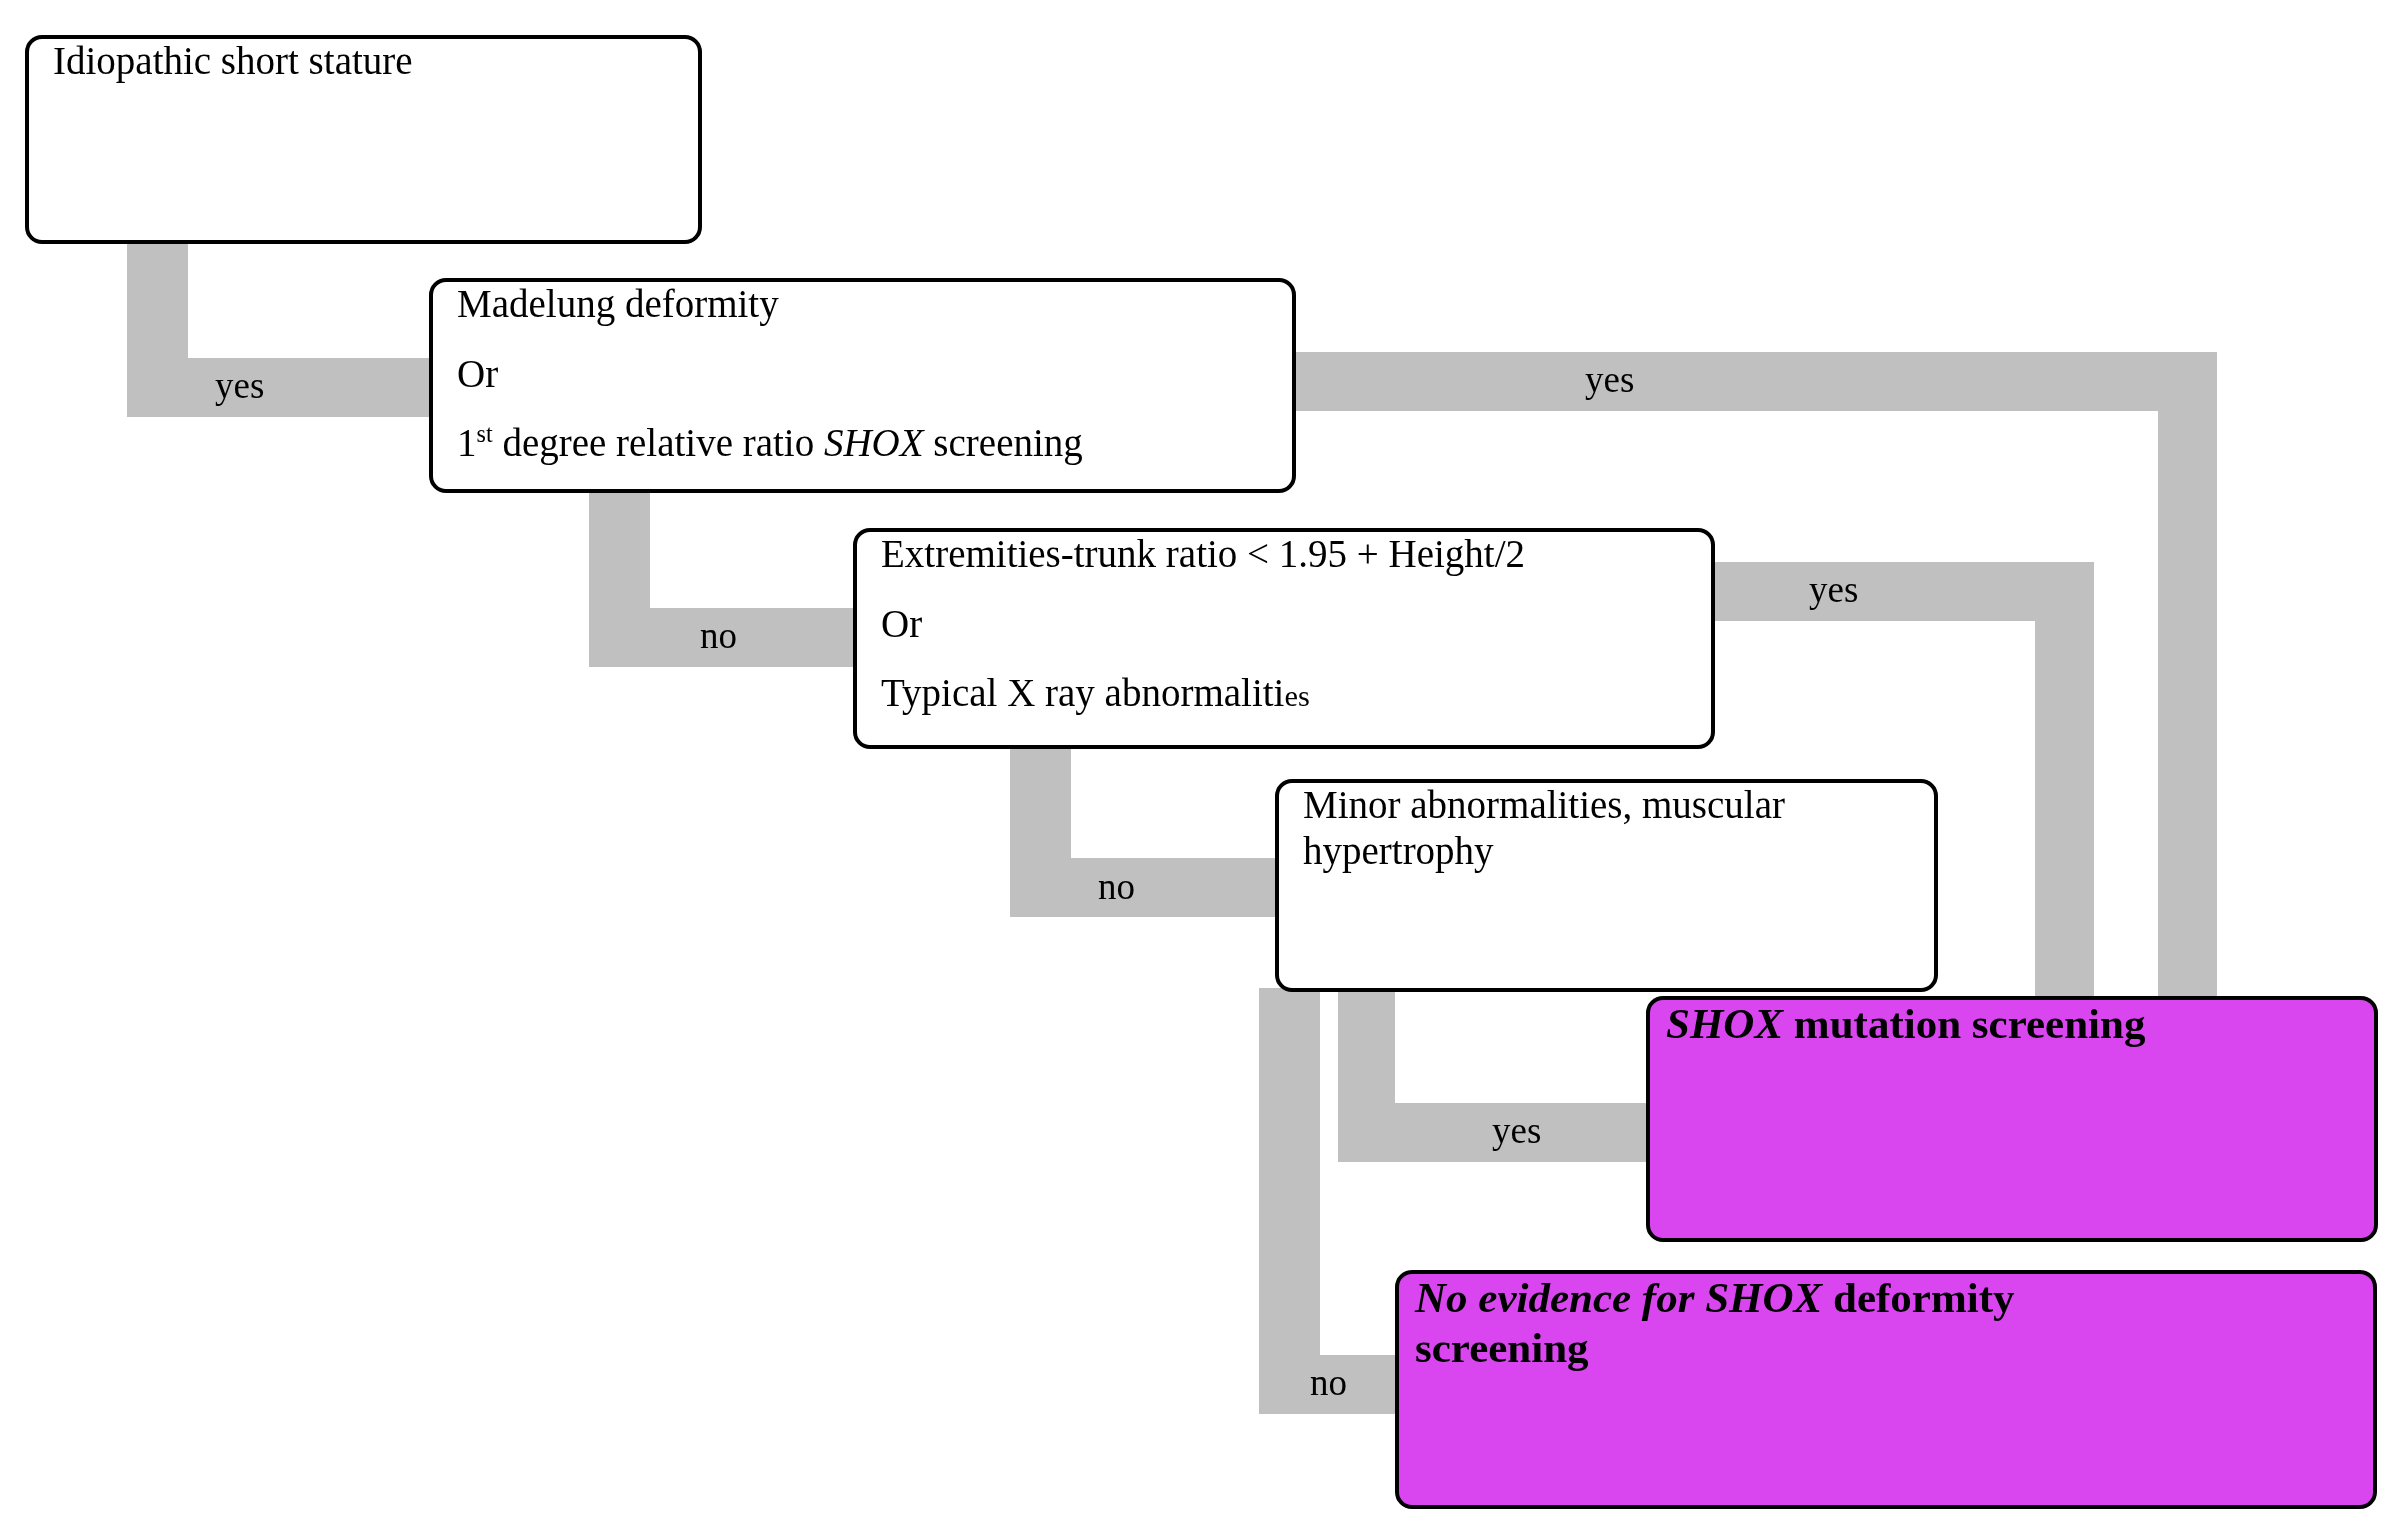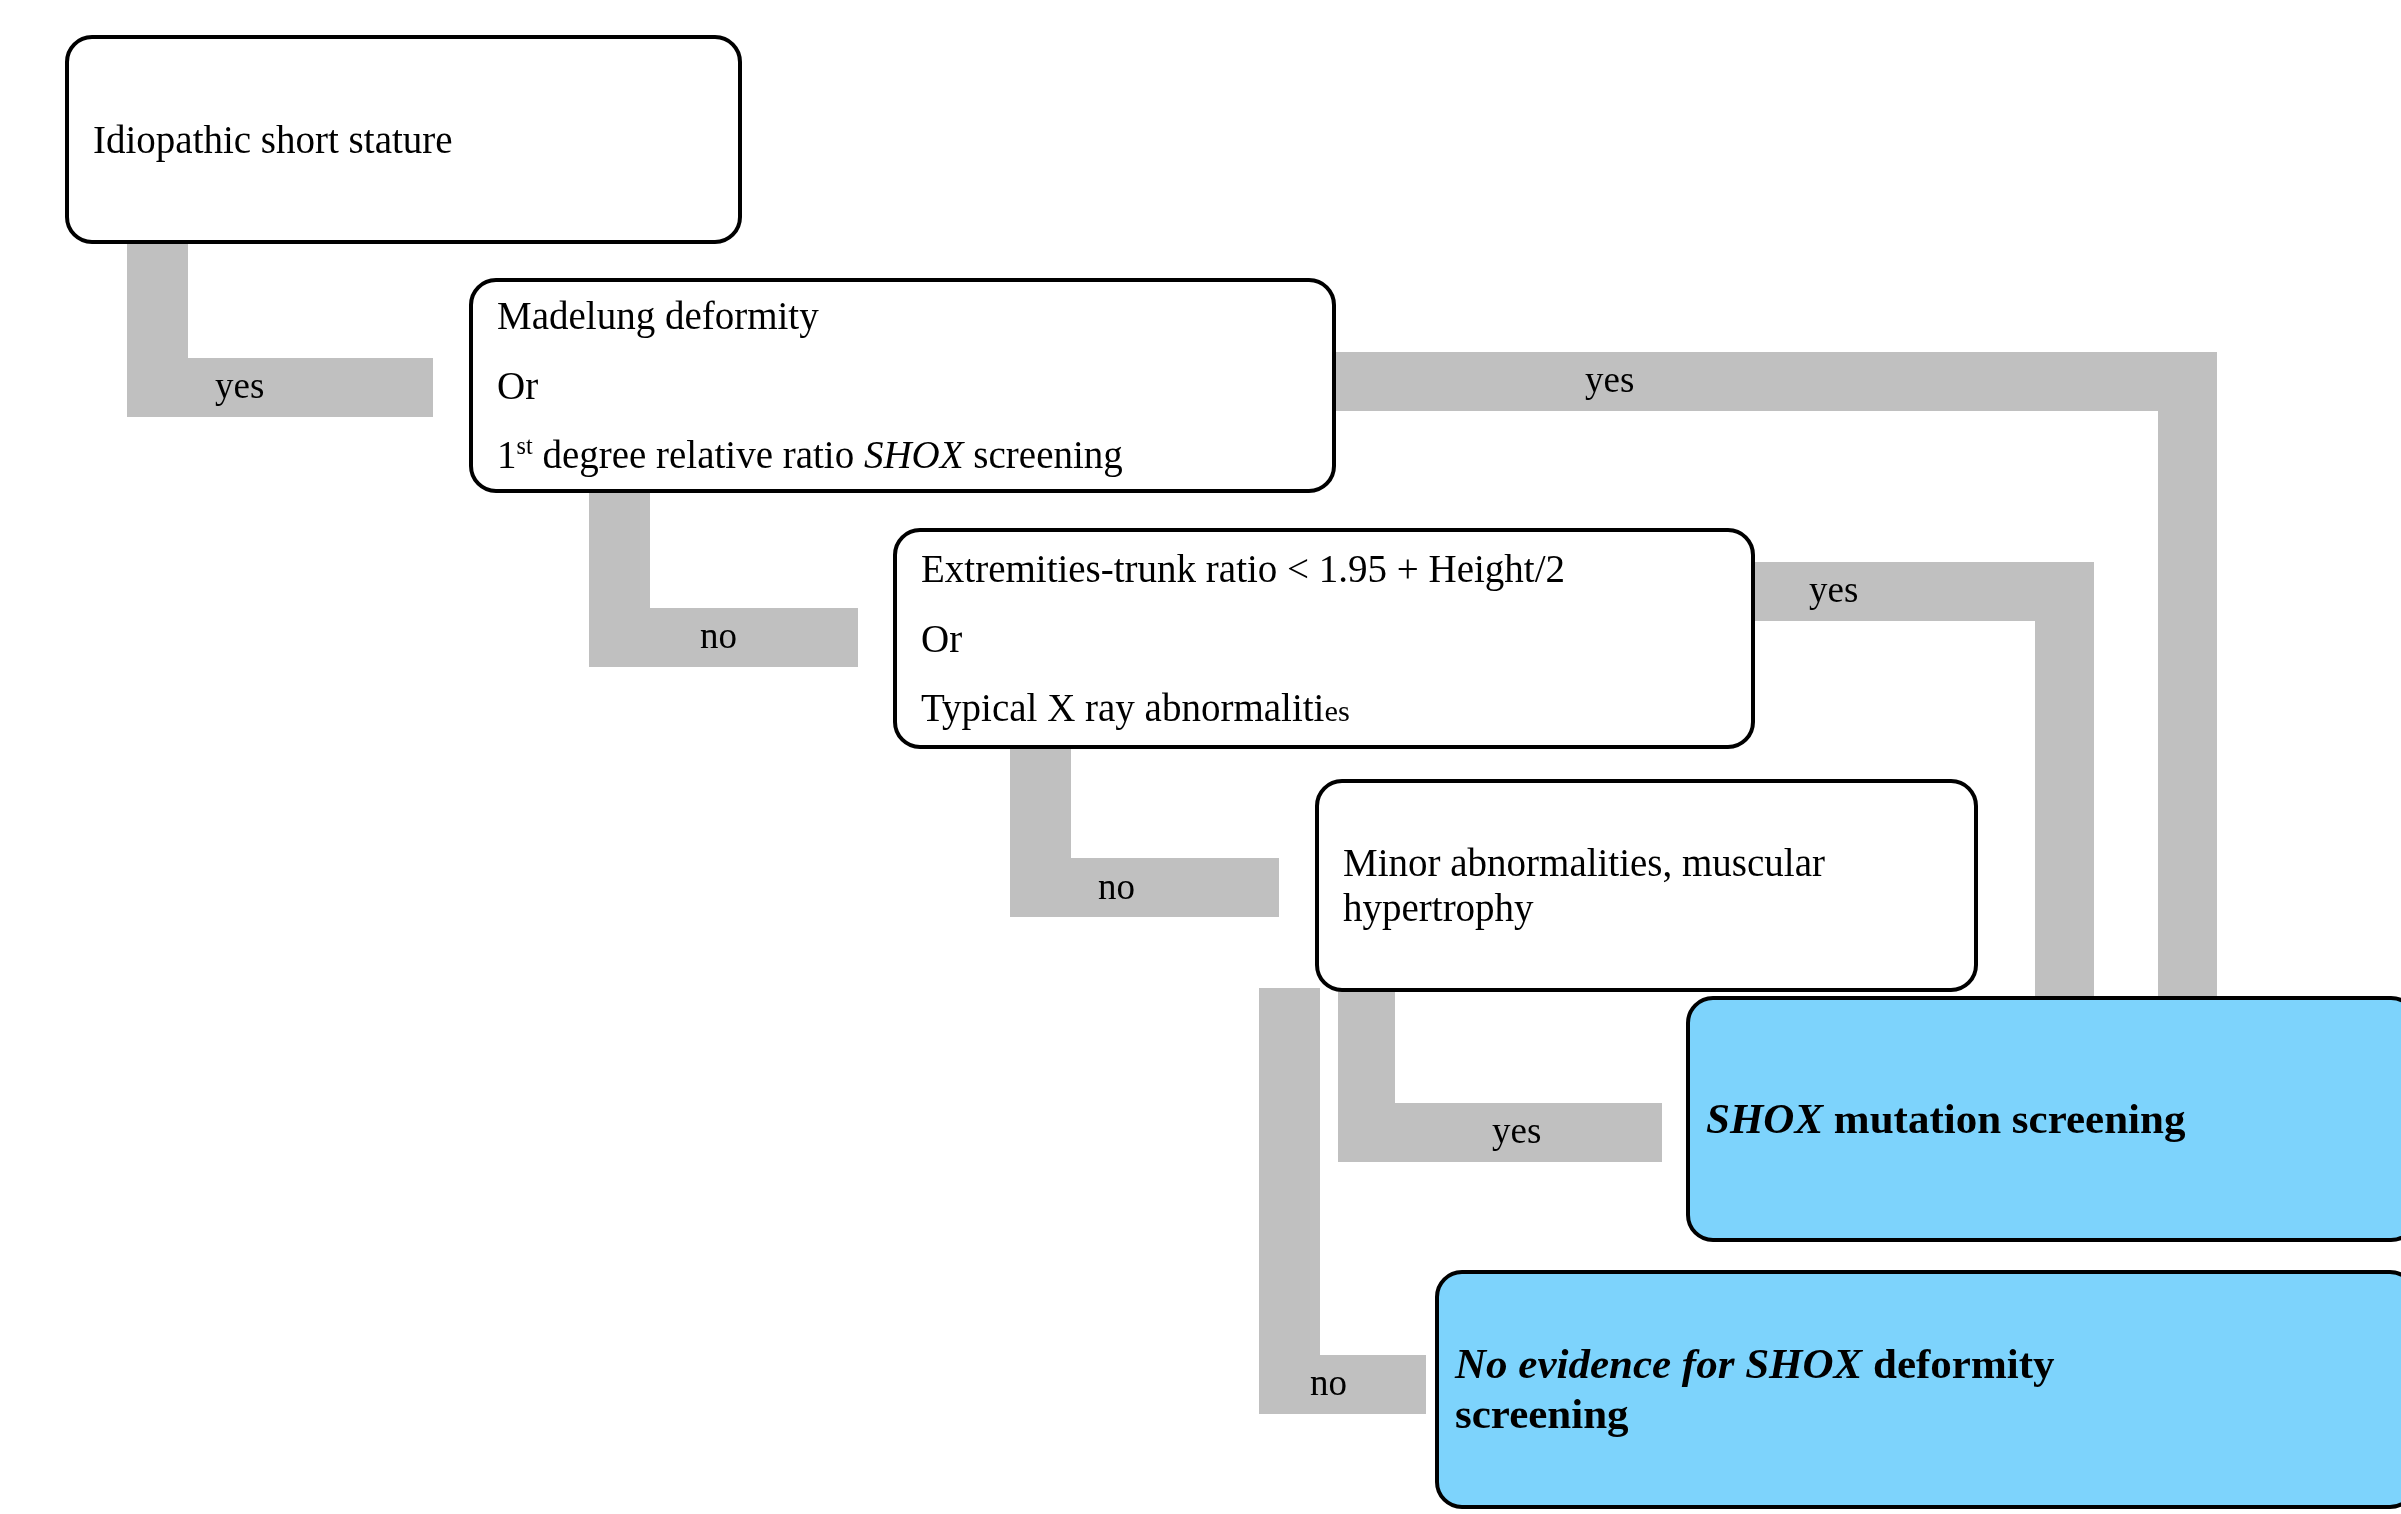--- a/index.html
+++ b/index.html
@@ -35,30 +35,28 @@
     color: #000000;
     line-height: 1;
     white-space: nowrap;
   }
 
   
   .node {
     position: absolute;
     box-sizing: border-box;
     border: 4.6px solid #000000;
-    border-radius: 27px;
+    border-radius: 17px;
     background: #ffffff;
     display: flex;
     flex-direction: column;
-    justify-content: center;
     padding: 0 24px;
-    margin-left: 40px;
   }
   .node.terminal {
-    background: #7dd3fc;
+    background: #d946ef;
     padding-left: 16px;
   }
   .node .line {
     font-size: 39px;
     color: #000000;
     line-height: 1.12;
     white-space: nowrap;
   }
   .node.multi .line + .line {
     margin-top: 26px;

